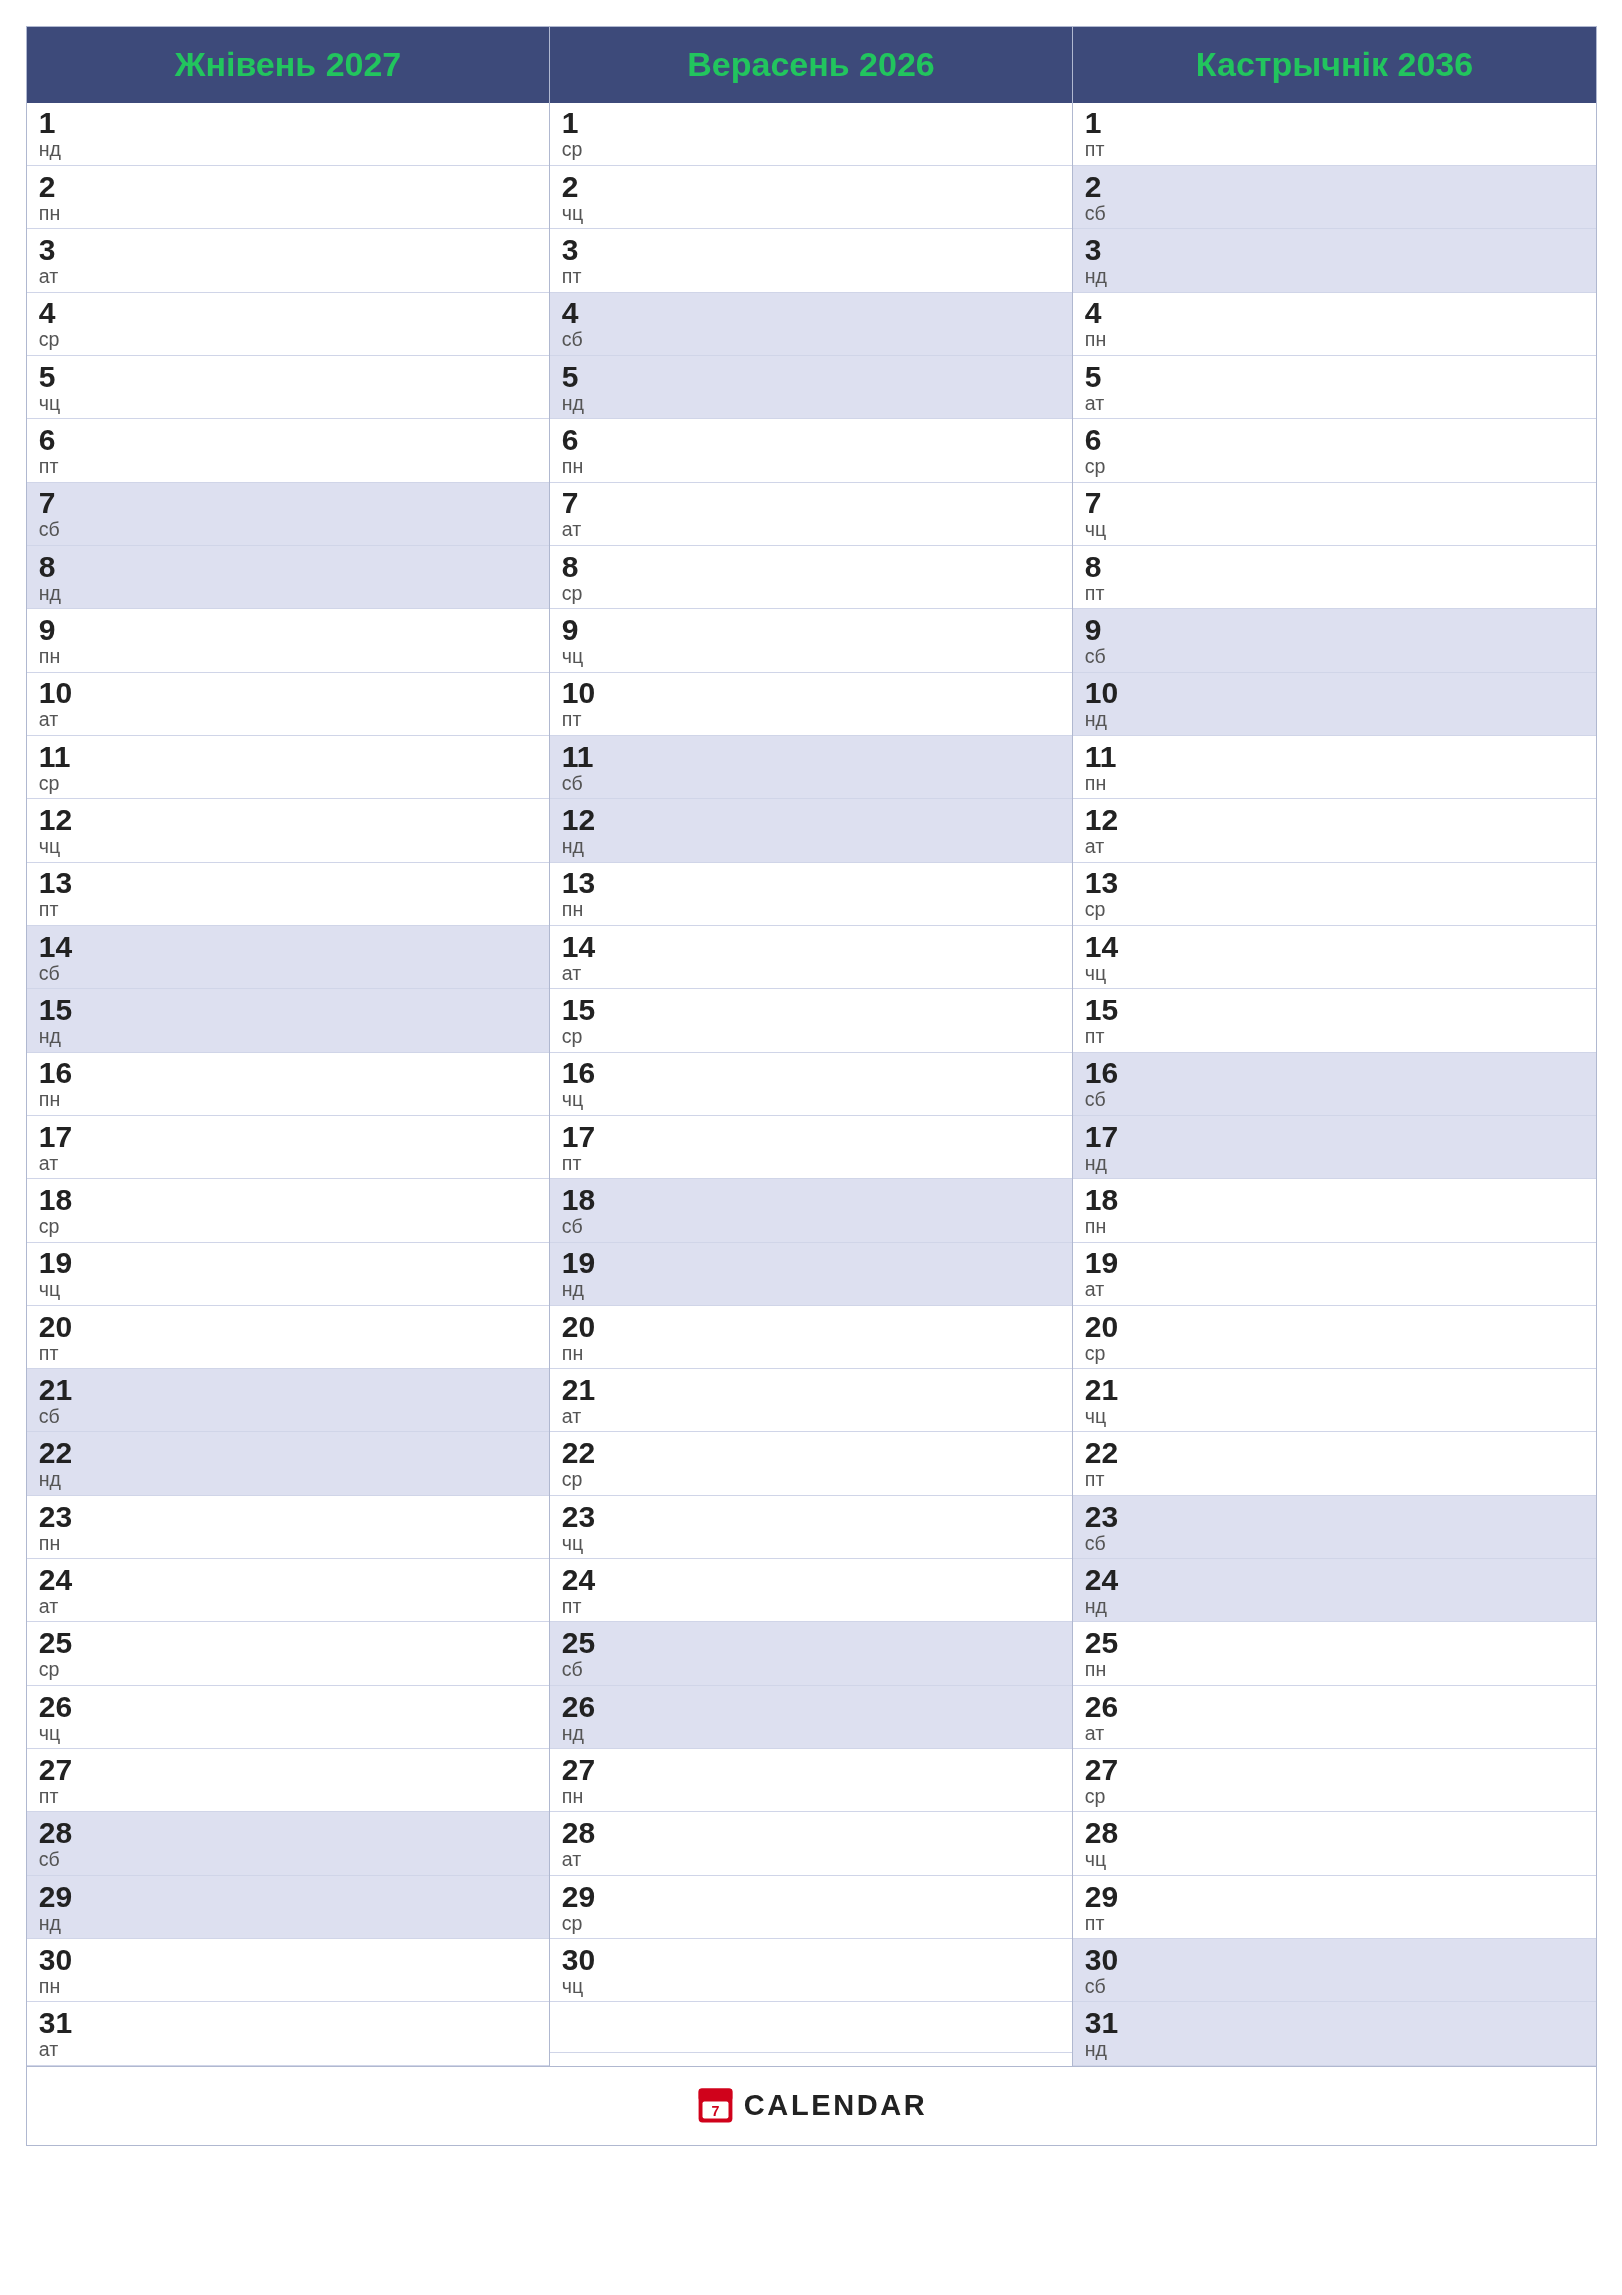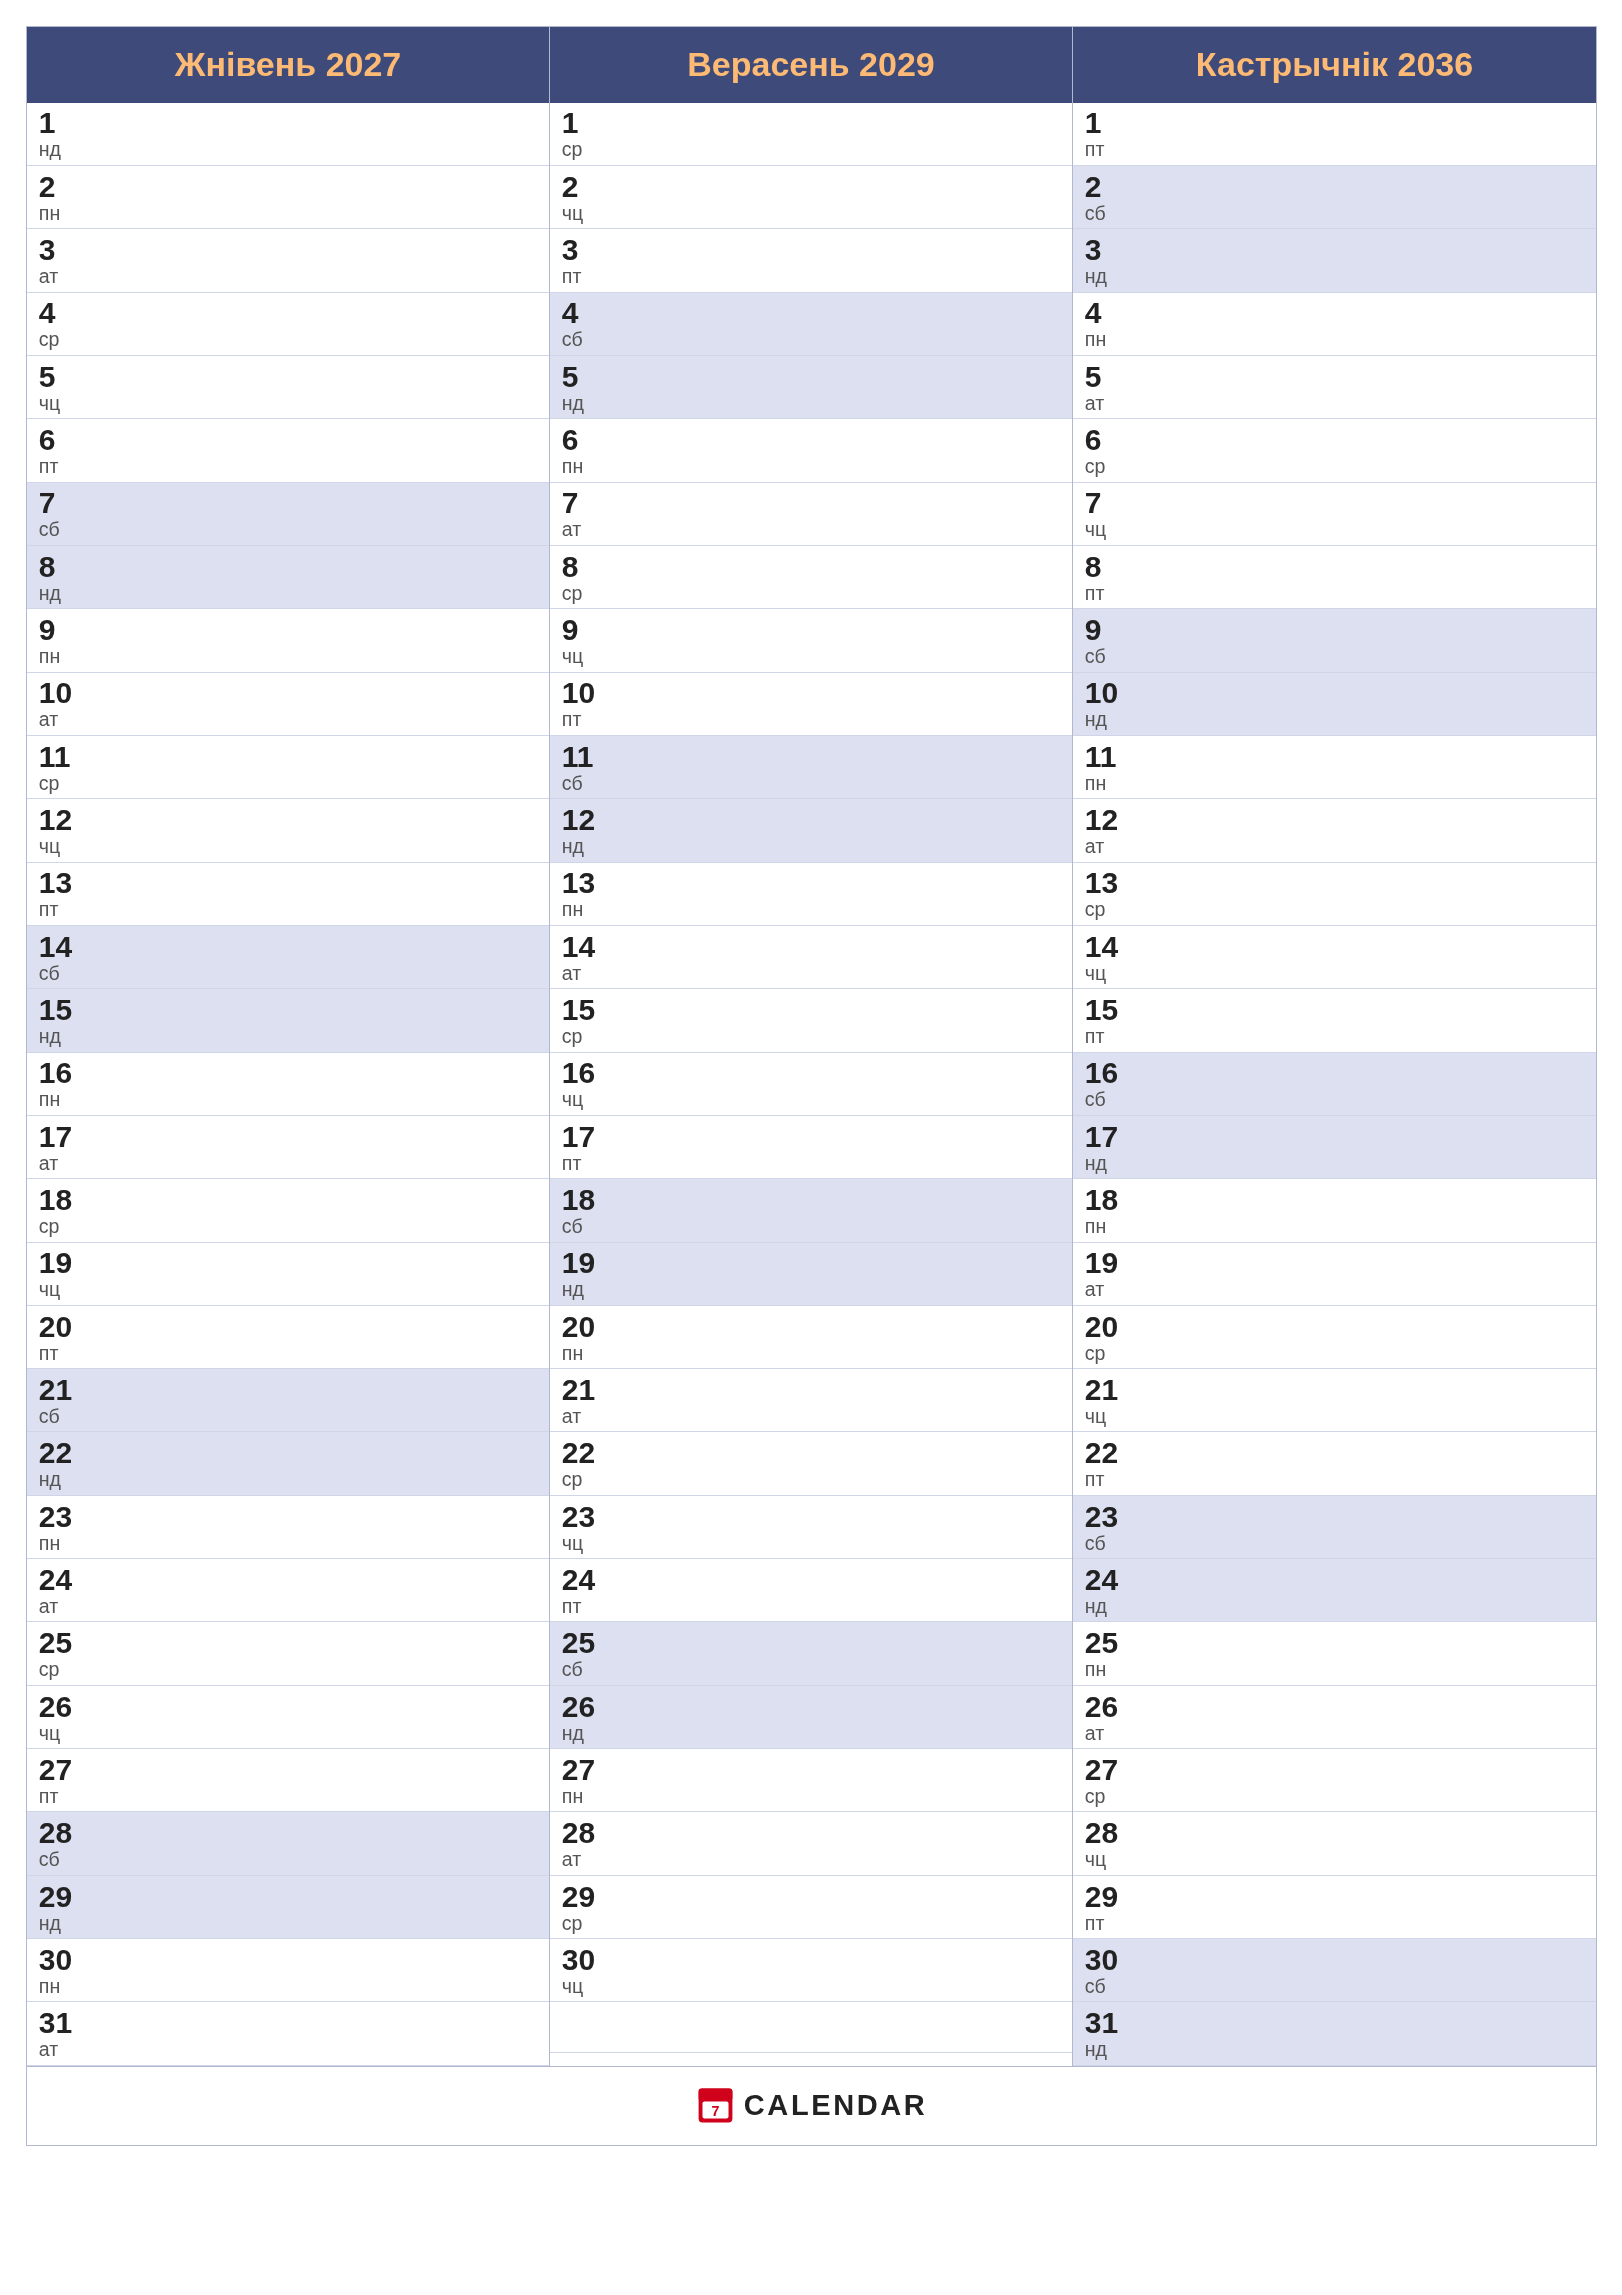--- a/index.html
+++ b/index.html
@@ -13,21 +13,21 @@
     .calendar-container {
       width: 100%;
       border: 0.7px solid #b0b8d0;
     }
     .calendar-header {
       display: grid;
       grid-template-columns: 1fr 1fr 1fr;
     }
     .month-header {
       background: #3d4a7a;
-      color: #fdba74;
+      color: #22c55e;
       text-align: center;
       font-size: 34px;
       font-weight: bold;
       padding: 18.3px 6.5px;
       border-right: 0.7px solid #b0b8d0;
     }
     .month-header:last-child {
       border-right: none;
     }
     .calendar-body {
@@ -93,21 +93,21 @@
   </style>
 </head>
 <body>
 
 <div class="calendar-container">
   <div class="calendar-header">
     <div class="month-header">
       <span>Жнівень 2027</span>
     </div>
     <div class="month-header">
-      <span>Верасень 2029</span>
+      <span>Верасень 2026</span>
     </div>
     <div class="month-header">
       <span>Кастрычнік 2036</span>
     </div>
   </div>
 
   <div class="calendar-body" id="calendar-body">
   <div class="month-column">
         <div class="day-row">
           <div class="day-number">1</div>

